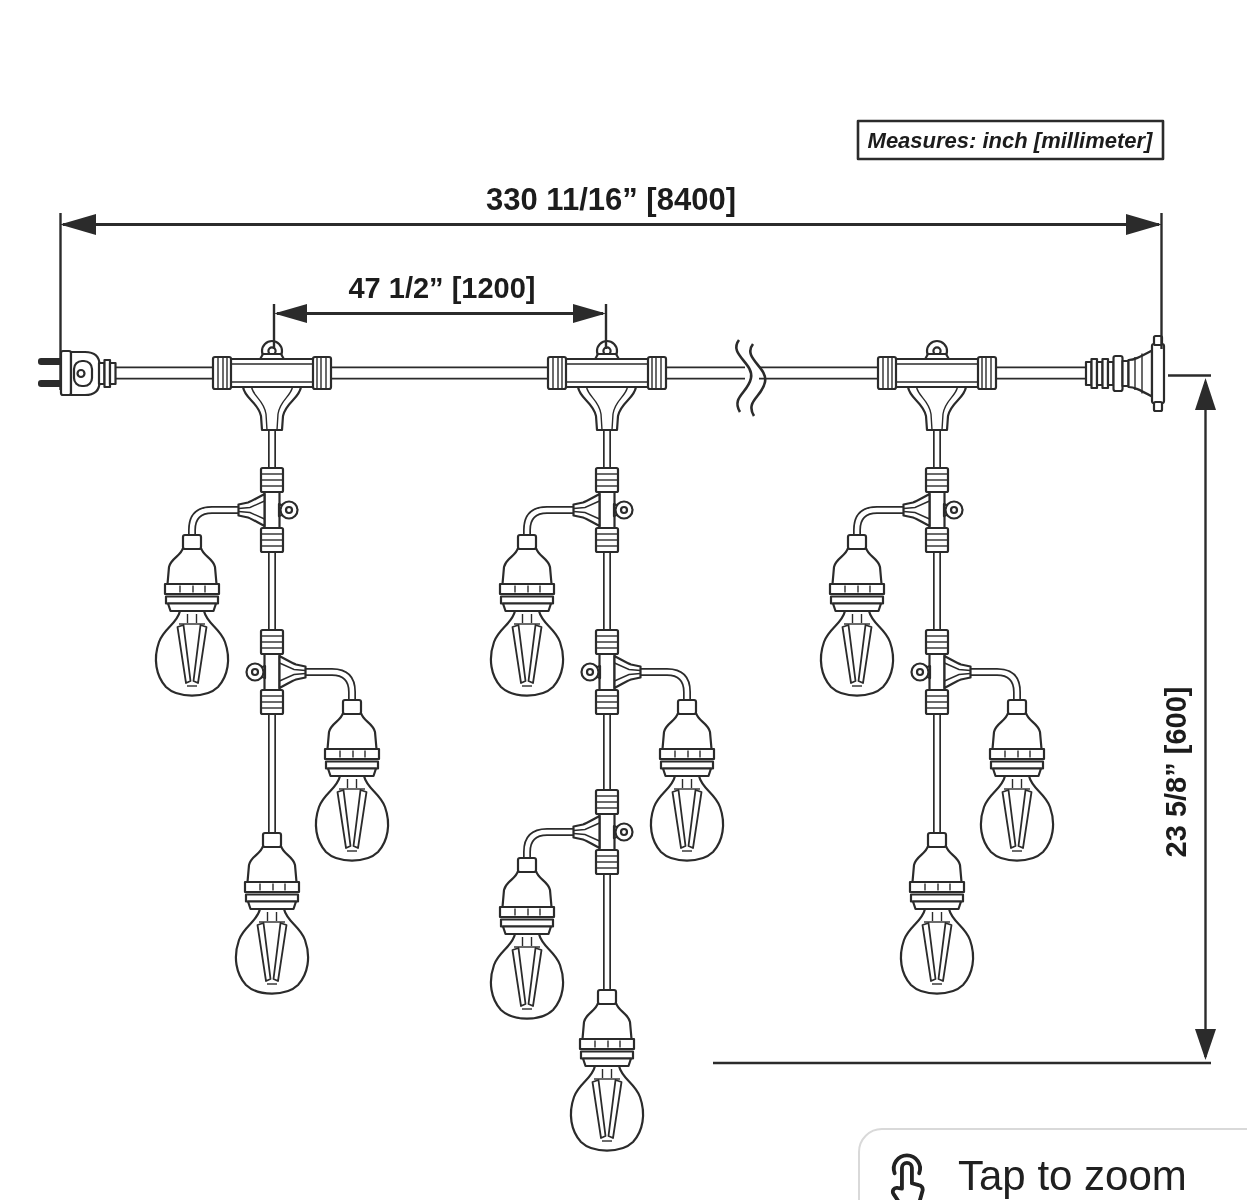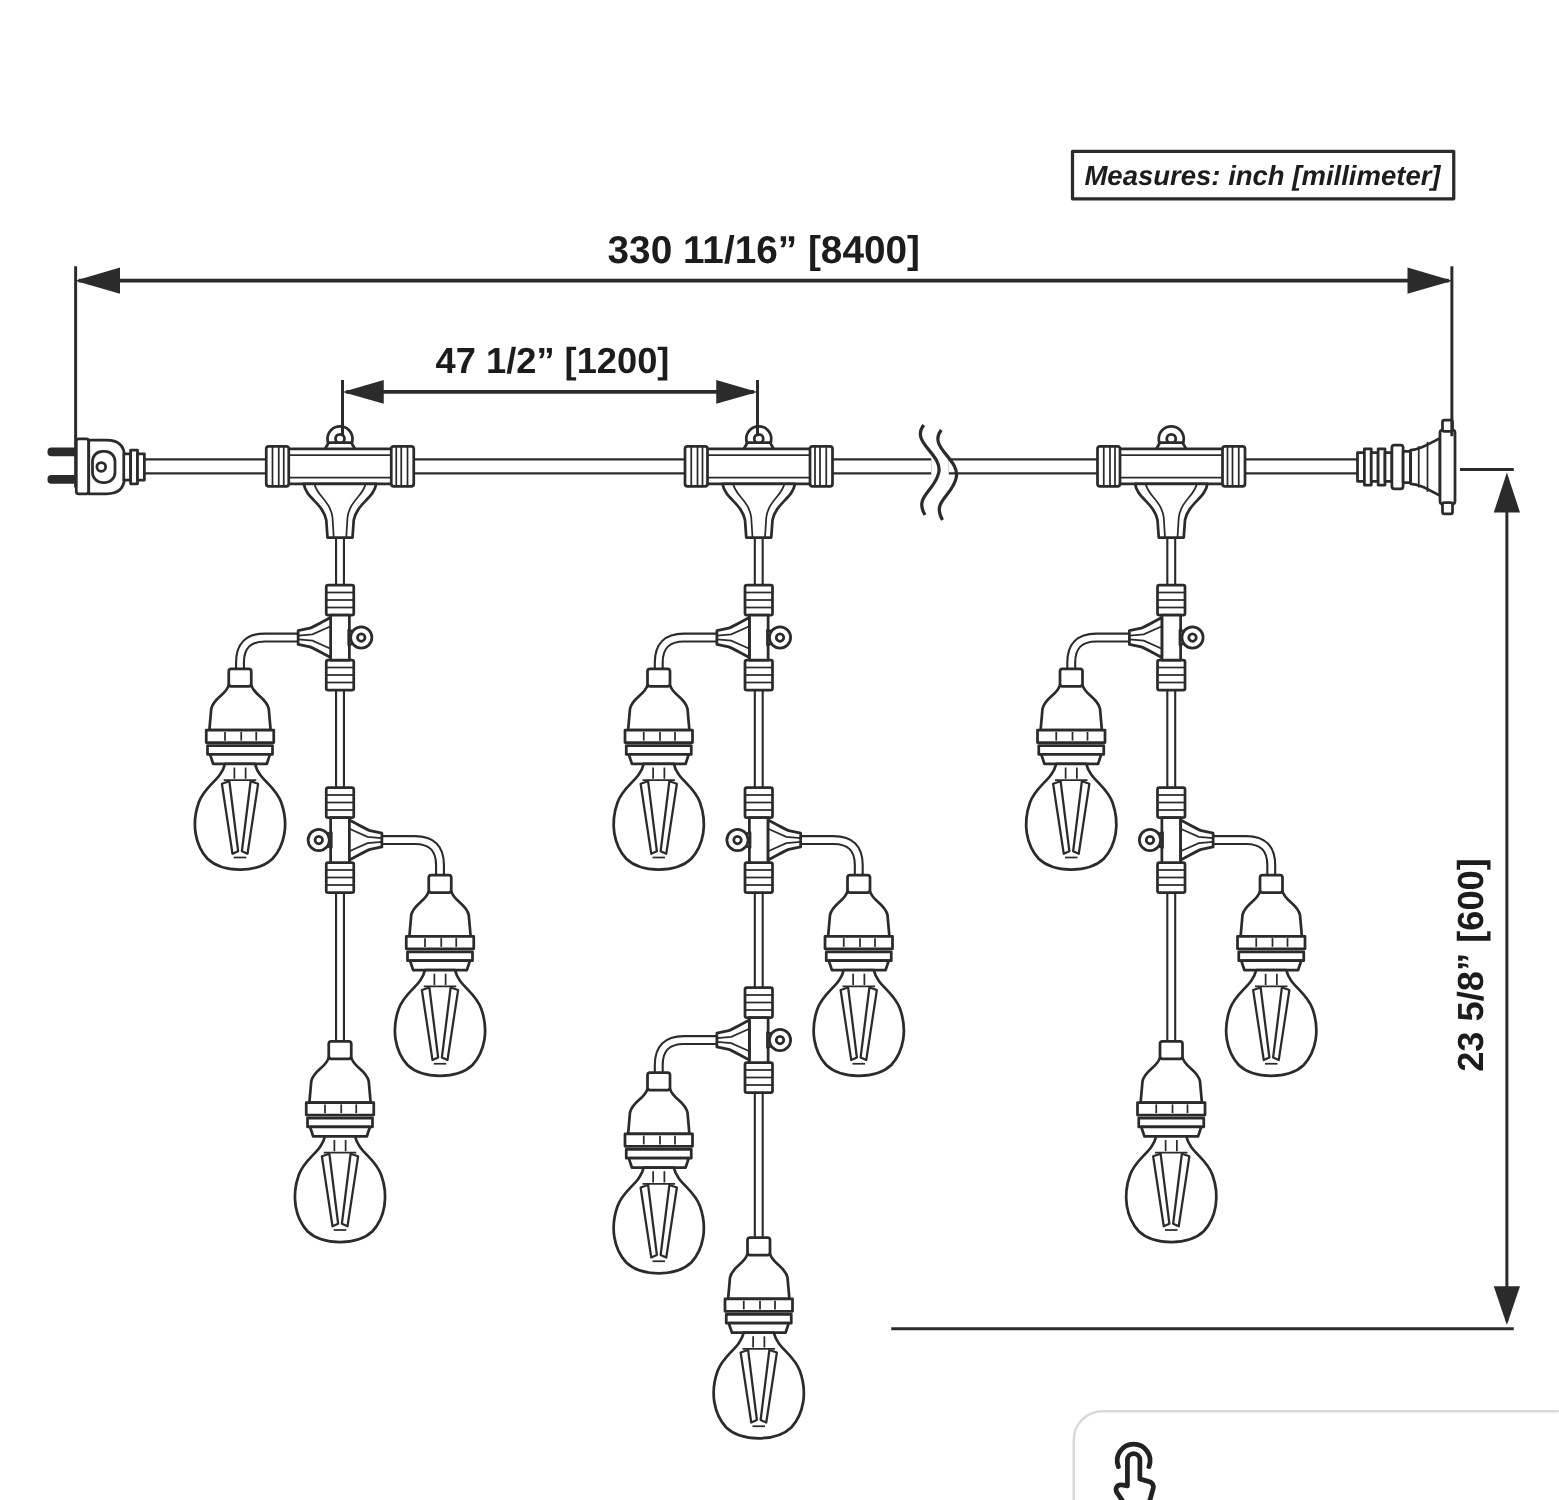--- a/index.html
+++ b/index.html
@@ -219,16 +219,17 @@
     <text class="mtext" x="1010" y="148">Measures: inch [millimeter]</text>
   </g>
 </svg>
 
 
 <div class="zoom-card">
   <svg class="tap-ic" viewBox="0 0 64 64">
     <path d="M 14 29 A 14.5 14.5 0 1 1 41 29"></path>
     <path d="M 22 46 L 22 23 A 5.5 5.5 0 0 1 33 23 L 33 40 L 40.5 42 A 5 5 0 0 1 44.8 48 L 42.3 57 A 7.5 7.5 0 0 1 35 63 L 24.5 63 A 8 8 0 0 1 18 59.7 L 12.8 52 C 10.6 48.4 13.2 44.3 17.2 45.2 Z"></path>
   </svg>
+  <span>Tap to zoom</span>
 </div>
 
 
 
 
 </body></html>

